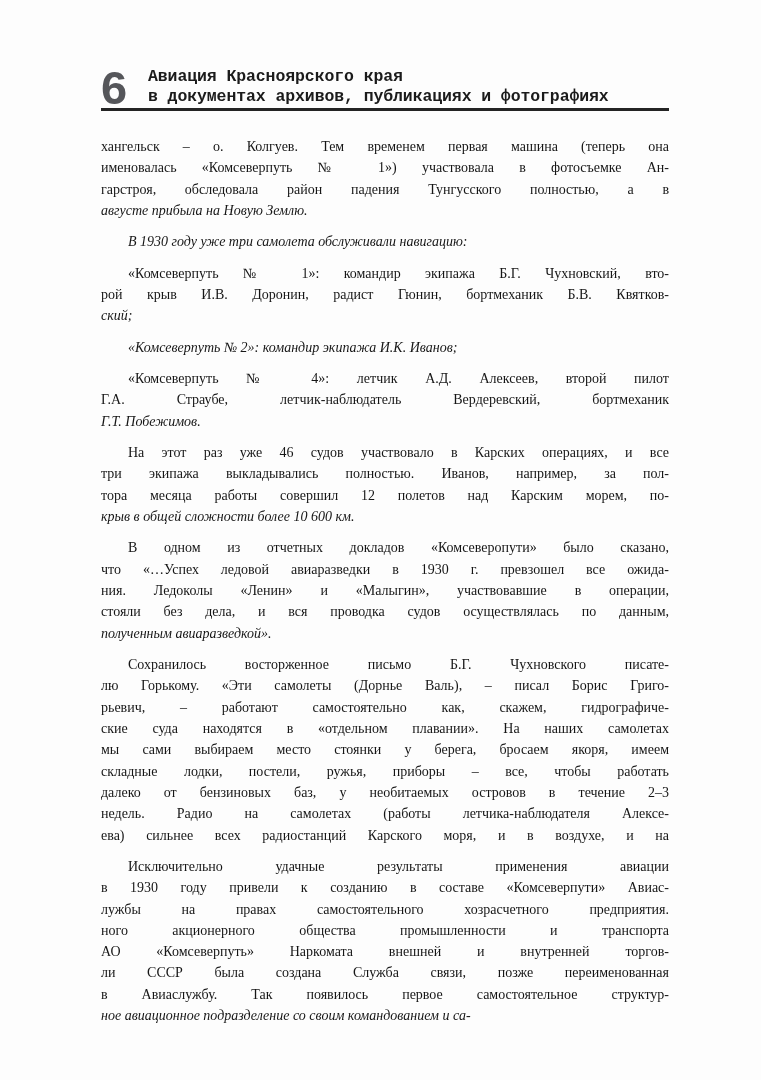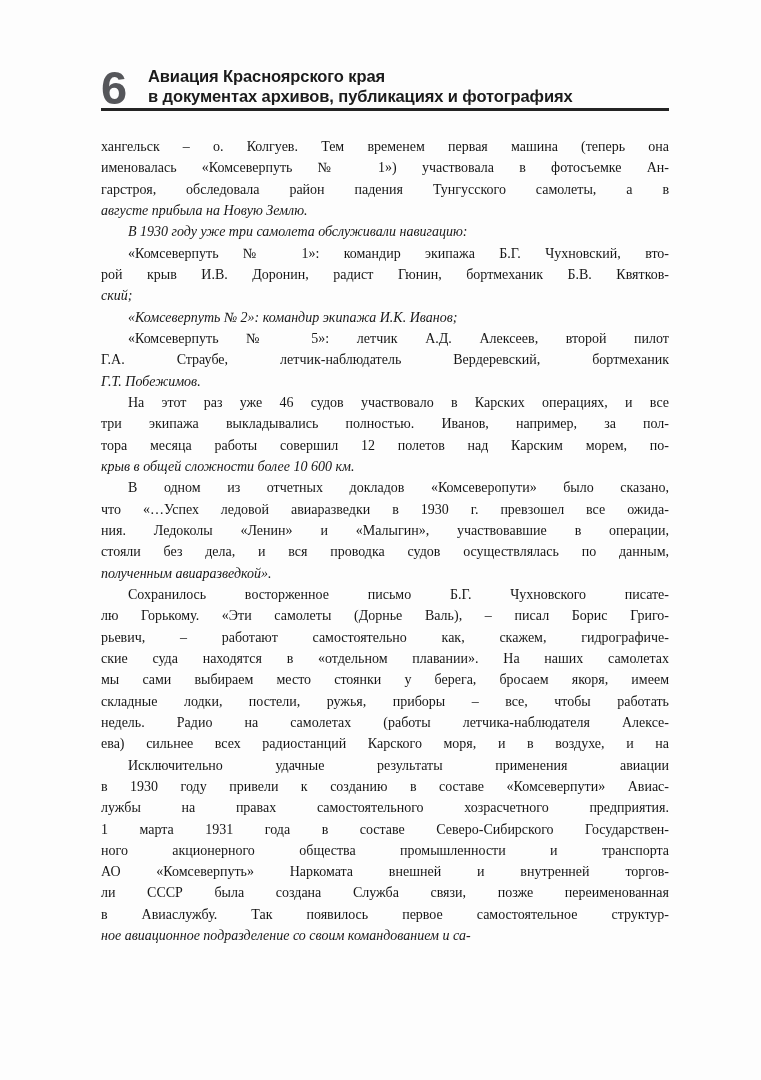--- a/index.html
+++ b/index.html
@@ -24,21 +24,21 @@
   .page-number {
     font-family: "Liberation Sans", sans-serif;
     font-weight: 700;
     font-size: 47px;
     line-height: 0.76;
     color: #55565a;
     width: 47px;
     flex: 0 0 47px;
   }
   .header-title {
-    font-family: Liberation Sans, sans-serif;
+    font-family: Liberation Mono, monospace;
     font-weight: 700;
     font-size: 16.5px;
     line-height: 19.5px;
     color: #1b1b1b;
     letter-spacing: -0.1px;
   }
   .header-rule {
     position: absolute;
     left: 101px; top: 108px;
     width: 568px; height: 2.5px;
@@ -52,57 +52,57 @@
     line-height: 21.33px;
     color: #161616;
   }
   .paragraph { margin: 0; }
   .line {
     text-align: justify;
     text-align-last: justify;
     white-space: normal;
   }
   .line.last { text-align-last: left; font-style: italic; }
-  .line.first.ind { text-indent: 27px; }
+  .line.first.ind { text-indent: 27px; margin-top: 10px; }
 </style>
 </head>
 <body>
 
 <div class="page">
 
   <div class="page-header">
     <div class="page-number">6</div>
     <div class="header-title">
       <div>Авиация Красноярского края</div>
       <div>в документах архивов, публикациях и фотографиях</div>
     </div>
   </div>
 
   <div class="header-rule"></div>
 
   <div class="text-block">
       <div class="paragraph">
         <div class="line first">хангельск – о. Колгуев. Тем временем первая машина (теперь она</div>
         <div class="line">именовалась «Комсеверпуть № 1») участвовала в фотосъемке Ан-</div>
-        <div class="line">гарстроя, обследовала район падения Тунгусского самолеты, а в</div>
+        <div class="line">гарстроя, обследовала район падения Тунгусского полностью, а в</div>
         <div class="line last">августе прибыла на Новую Землю.</div>
       </div>
       <div class="paragraph">
         <div class="line first last ind">В 1930 году уже три самолета обслуживали навигацию:</div>
       </div>
       <div class="paragraph">
         <div class="line first ind">«Комсеверпуть № 1»: командир экипажа Б.Г. Чухновский, вто-</div>
         <div class="line">рой крыв И.В. Доронин, радист Гюнин, бортмеханик Б.В. Квятков-</div>
         <div class="line last">ский;</div>
       </div>
       <div class="paragraph">
         <div class="line first last ind">«Комсеверпуть № 2»: командир экипажа И.К. Иванов;</div>
       </div>
       <div class="paragraph">
-        <div class="line first ind">«Комсеверпуть № 5»: летчик А.Д. Алексеев, второй пилот</div>
+        <div class="line first ind">«Комсеверпуть № 4»: летчик А.Д. Алексеев, второй пилот</div>
         <div class="line">Г.А. Страубе, летчик-наблюдатель Вердеревский, бортмеханик</div>
         <div class="line last">Г.Т. Побежимов.</div>
       </div>
       <div class="paragraph">
         <div class="line first ind">На этот раз уже 46 судов участвовало в Карских операциях, и все</div>
         <div class="line">три экипажа выкладывались полностью. Иванов, например, за пол-</div>
         <div class="line">тора месяца работы совершил 12 полетов над Карским морем, по-</div>
         <div class="line last">крыв в общей сложности более 10 600 км.</div>
       </div>
       <div class="paragraph">
@@ -112,28 +112,28 @@
         <div class="line">стояли без дела, и вся проводка судов осуществлялась по данным,</div>
         <div class="line last">полученным авиаразведкой».</div>
       </div>
       <div class="paragraph">
         <div class="line first ind">Сохранилось восторженное письмо Б.Г. Чухновского писате-</div>
         <div class="line">лю Горькому. «Эти самолеты (Дорнье Валь), – писал Борис Григо-</div>
         <div class="line">рьевич, – работают самостоятельно как, скажем, гидрографиче-</div>
         <div class="line">ские суда находятся в «отдельном плавании». На наших самолетах</div>
         <div class="line">мы сами выбираем место стоянки у берега, бросаем якоря, имеем</div>
         <div class="line">складные лодки, постели, ружья, приборы – все, чтобы работать</div>
+        <div class="line">далеко от бензиновых баз, у необитаемых островов в течение 2–3</div>
         <div class="line">недель. Радио на самолетах (работы летчика-наблюдателя Алексе-</div>
         <div class="line">ева) сильнее всех радиостанций Карского моря, и в воздухе, и на</div>
       </div>
       <div class="paragraph">
         <div class="line first ind">Исключительно удачные результаты применения авиации</div>
         <div class="line">в 1930 году привели к созданию в составе «Комсеверпути» Авиас-</div>
         <div class="line">лужбы на правах самостоятельного хозрасчетного предприятия.</div>
-        <div class="line">1 марта 1931 года в составе Северо-Сибирского Государствен-</div>
         <div class="line">ного акционерного общества промышленности и транспорта</div>
         <div class="line">АО «Комсеверпуть» Наркомата внешней и внутренней торгов-</div>
         <div class="line">ли СССР была создана Служба связи, позже переименованная</div>
         <div class="line">в Авиаслужбу. Так появилось первое самостоятельное структур-</div>
         <div class="line last">ное авиационное подразделение со своим командованием и са-</div>
       </div>
     </div>
 
 </div>
 

